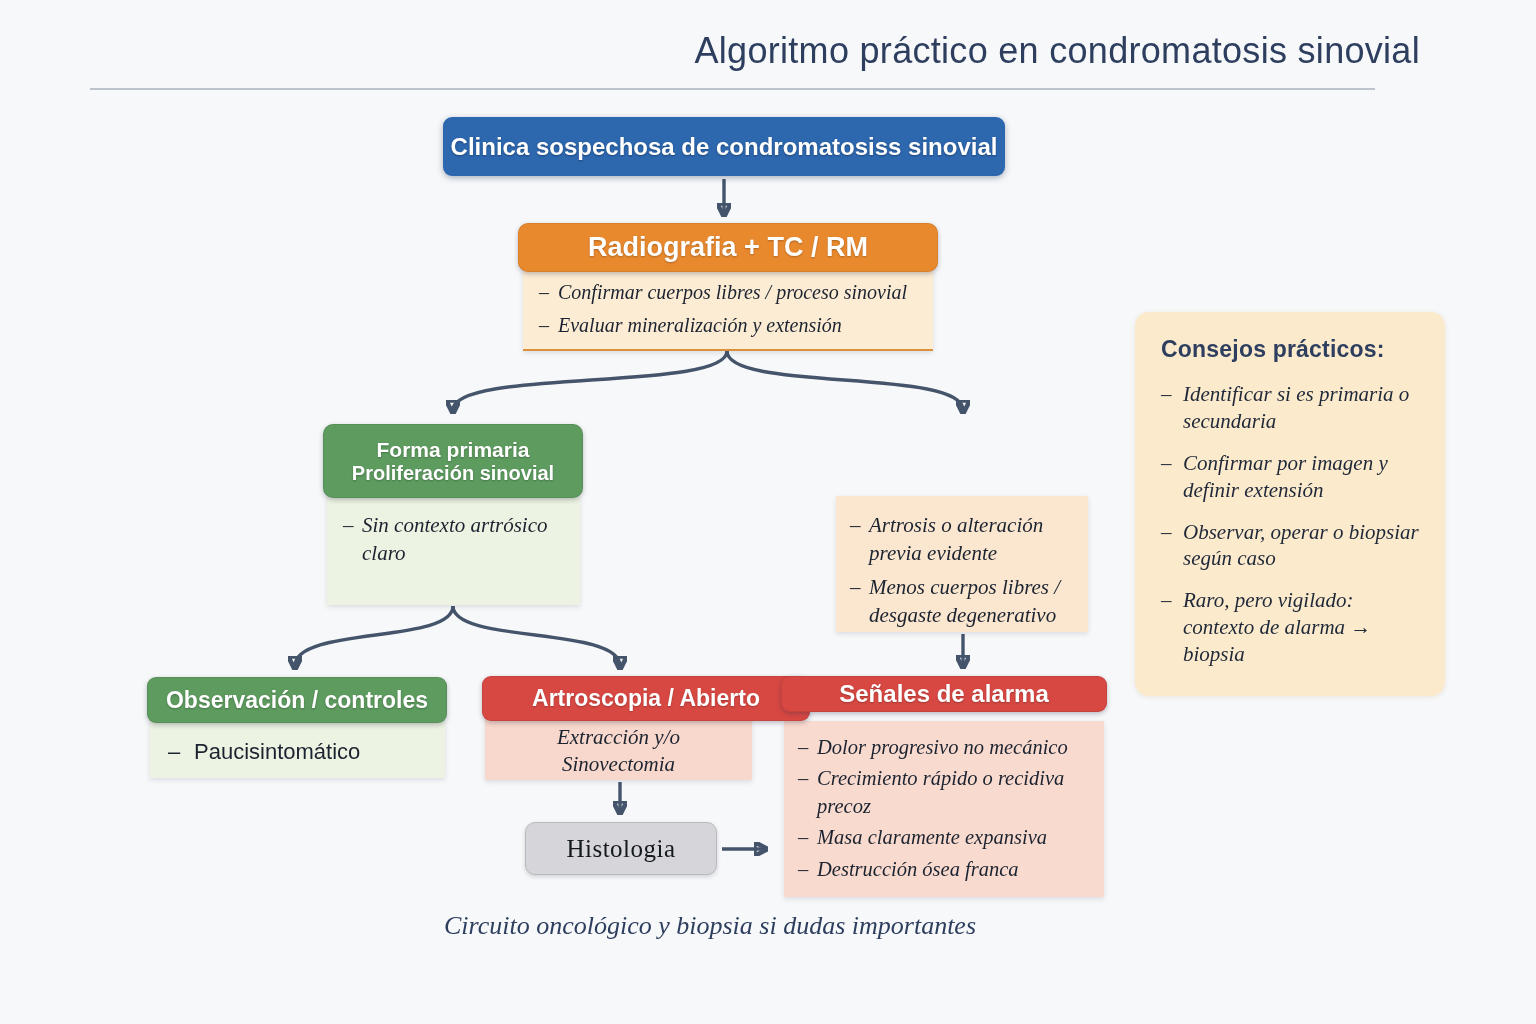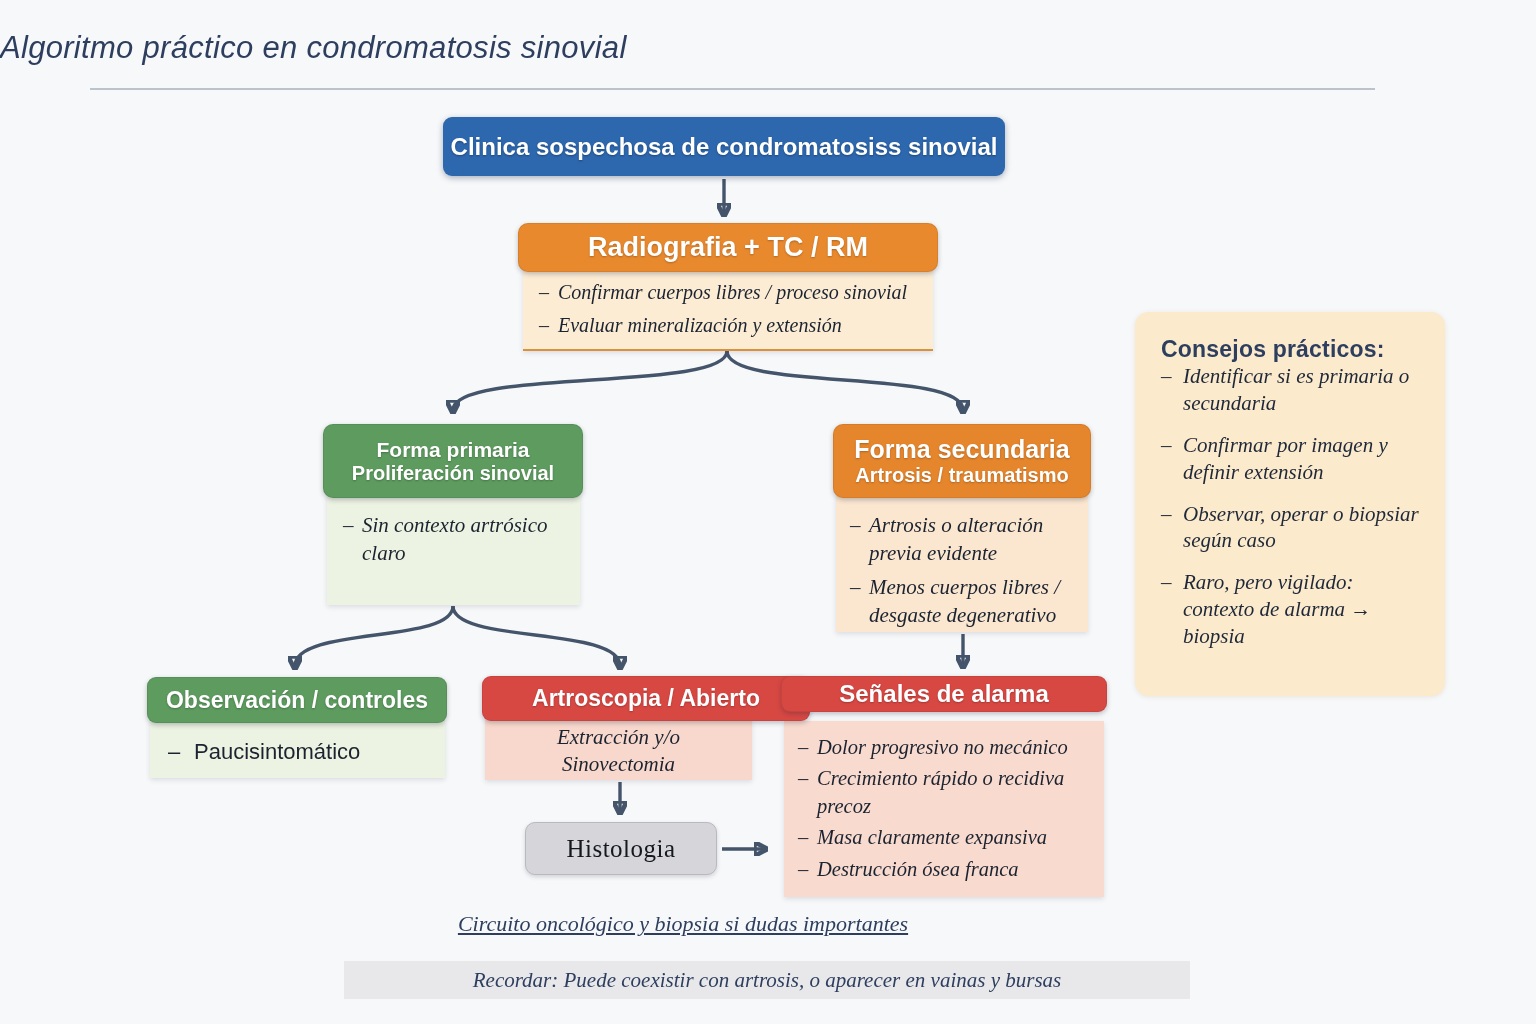--- a/index.html
+++ b/index.html
@@ -10,22 +10,22 @@
   }
   *{box-sizing:border-box;margin:0;padding:0;}
   html,body{background:#ffffff;}
   #canvas{
     position:relative;width:1536px;height:1024px;overflow:hidden;
     background:var(--bg);
     font-family:"Liberation Sans",sans-serif;
   }
   .abs{position:absolute;}
   #title{
-    top:30px;left:0;width:1420px;text-align:left;
-    font-size:31px;font-weight:500;color:var(--navy);letter-spacing:.3px;font-style:italic;
+    top:30px;left:0;width:1420px;text-align:right;
+    font-size:36px;font-weight:500;color:var(--navy);letter-spacing:.3px;
   }
   #title-rule{top:88px;left:90px;width:1285px;height:2px;background:#aab1bb;opacity:.75;}
   svg.connectors{top:0;left:0;width:1536px;height:1024px;pointer-events:none;}
   svg.connectors path{stroke:var(--arrow);stroke-width:3.4;fill:none;}
   .ah{fill:var(--arrow);}
 
   .hdr{
     display:flex;flex-direction:column;align-items:center;justify-content:center;
     border-radius:10px;color:#fff;font-weight:bold;text-align:center;
     box-shadow:0 2px 5px rgba(30,35,60,.28);border:1px solid rgba(0,0,0,.07);
@@ -75,35 +75,35 @@
   #sen-bdy ul.dash li{margin-bottom:4px;}
 
   #hist-box{
     top:822px;left:525px;width:192px;height:53px;background:var(--gray-box);
     border:1px solid #b9b9c0;border-radius:10px;display:flex;align-items:center;justify-content:center;
     font-family:"Liberation Serif",serif;font-size:25px;color:#14181f;z-index:3;
     box-shadow:0 2px 4px rgba(60,60,80,.2);letter-spacing:.5px;
   }
 
   #circuito-note{
-    top:911px;left:183px;width:1000px;text-align:center;
-    font-family:"Liberation Serif",serif;font-style:italic;font-size:22px;color:var(--navy);text-decoration:underline;
+    top:911px;left:210px;width:1000px;text-align:center;
+    font-family:"Liberation Serif",serif;font-style:italic;font-size:26px;color:var(--navy);
   }
   #recordar-bar{
     top:961px;left:344px;width:846px;height:38px;background:var(--recordar-bg);
     display:flex;align-items:center;justify-content:center;
     font-family:"Liberation Serif",serif;font-style:italic;font-size:21px;color:var(--navy);
   }
 
   #sidebar{
     top:312px;left:1135px;width:310px;height:384px;background:var(--sidebar-bg);
     border-radius:14px;padding:24px 24px 0 26px;z-index:2;
     box-shadow:0 1px 5px rgba(120,90,40,.12);
   }
-  #sidebar h2{font-size:23px;font-weight:600;color:var(--navy);letter-spacing:.2px;}
+  #sidebar h2{font-size:23px;font-weight:600;color:var(--navy);margin-bottom:18px;letter-spacing:.2px;}
   #sidebar ul.dash{font-family:"Liberation Serif",serif;font-style:italic;font-size:21px;color:#1e2838;}
   #sidebar ul.dash li{margin-bottom:15px;line-height:1.28;padding-left:22px;}
 </style>
 </head>
 <body>
 
 <div id="canvas">
 
   <div class="abs" id="title">Algoritmo práctico en condromatosis sinovial</div>
   <div class="abs" id="title-rule"></div>
@@ -141,24 +141,20 @@
   <div class="abs hdr" id="fp-hdr">
     <span class="l1">Forma primaria</span>
     <span class="l2">Proliferación sinovial</span>
   </div>
   <div class="abs bdy" id="fp-bdy">
     <ul class="dash">
       <li>Sin contexto artrósico claro</li>
     </ul>
   </div>
 
-  <div class="abs hdr" id="fs-hdr">
-    <span class="l1">Forma secundaria</span>
-    <span class="l2">Artrosis / traumatismo</span>
-  </div>
   <div class="abs hdr" id="obs-hdr">
     <span>Observación / controles</span>
   </div>
 
   <div class="abs bdy" id="fs-bdy">
     <ul class="dash">
       <li>Artrosis o alteración previa evidente</li>
       <li>Menos cuerpos libres / desgaste degenerativo</li>
     </ul>
   </div>
@@ -186,23 +182,20 @@
       <li>Destrucción ósea franca</li>
     </ul>
   </div>
 
   <div class="abs" id="hist-box">
     <span>Histologia</span>
   </div>
 
   <div class="abs" id="circuito-note">Circuito oncológico y biopsia si dudas importantes</div>
 
-  <div class="abs" id="recordar-bar">
-    <span>Recordar: Puede coexistir con artrosis, o aparecer en vainas y bursas</span>
-  </div>
 
   <div class="abs" id="sidebar">
     <h2>Consejos prácticos:</h2>
     <ul class="dash">
       <li>Identificar si es primaria o secundaria</li>
       <li>Confirmar por imagen y definir extensión</li>
       <li>Observar, operar o biopsiar según caso</li>
       <li>Raro, pero vigilado: contexto de alarma → biopsia</li>
     </ul>
   </div>

